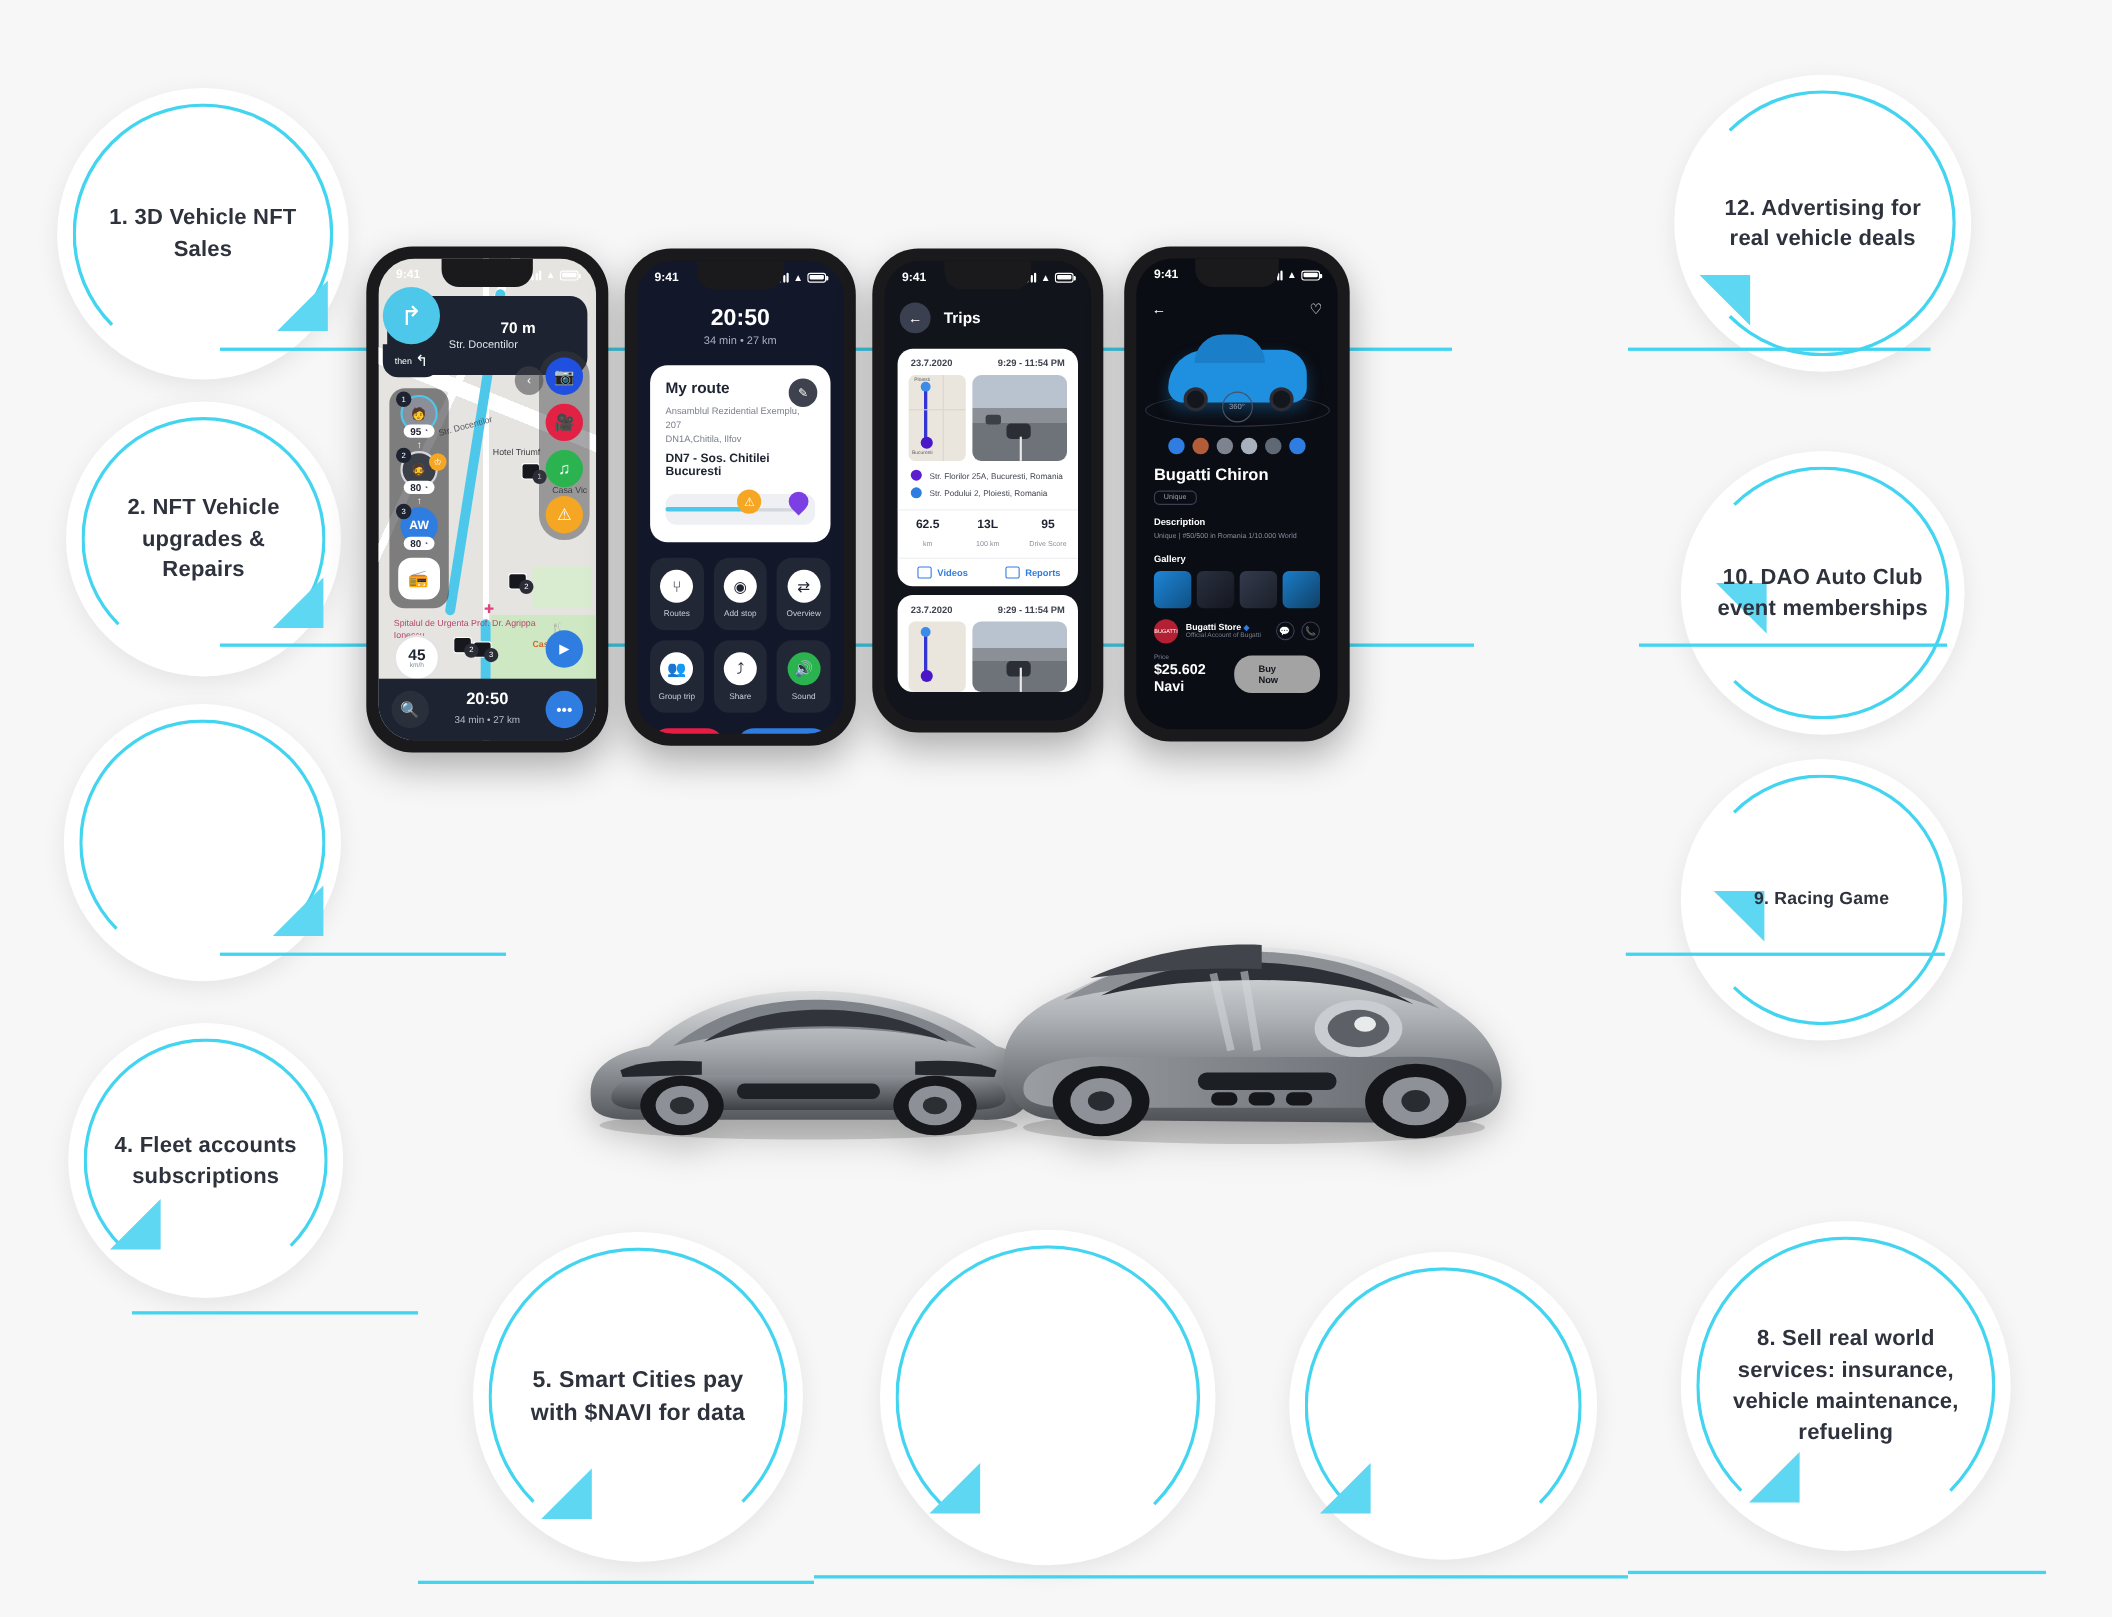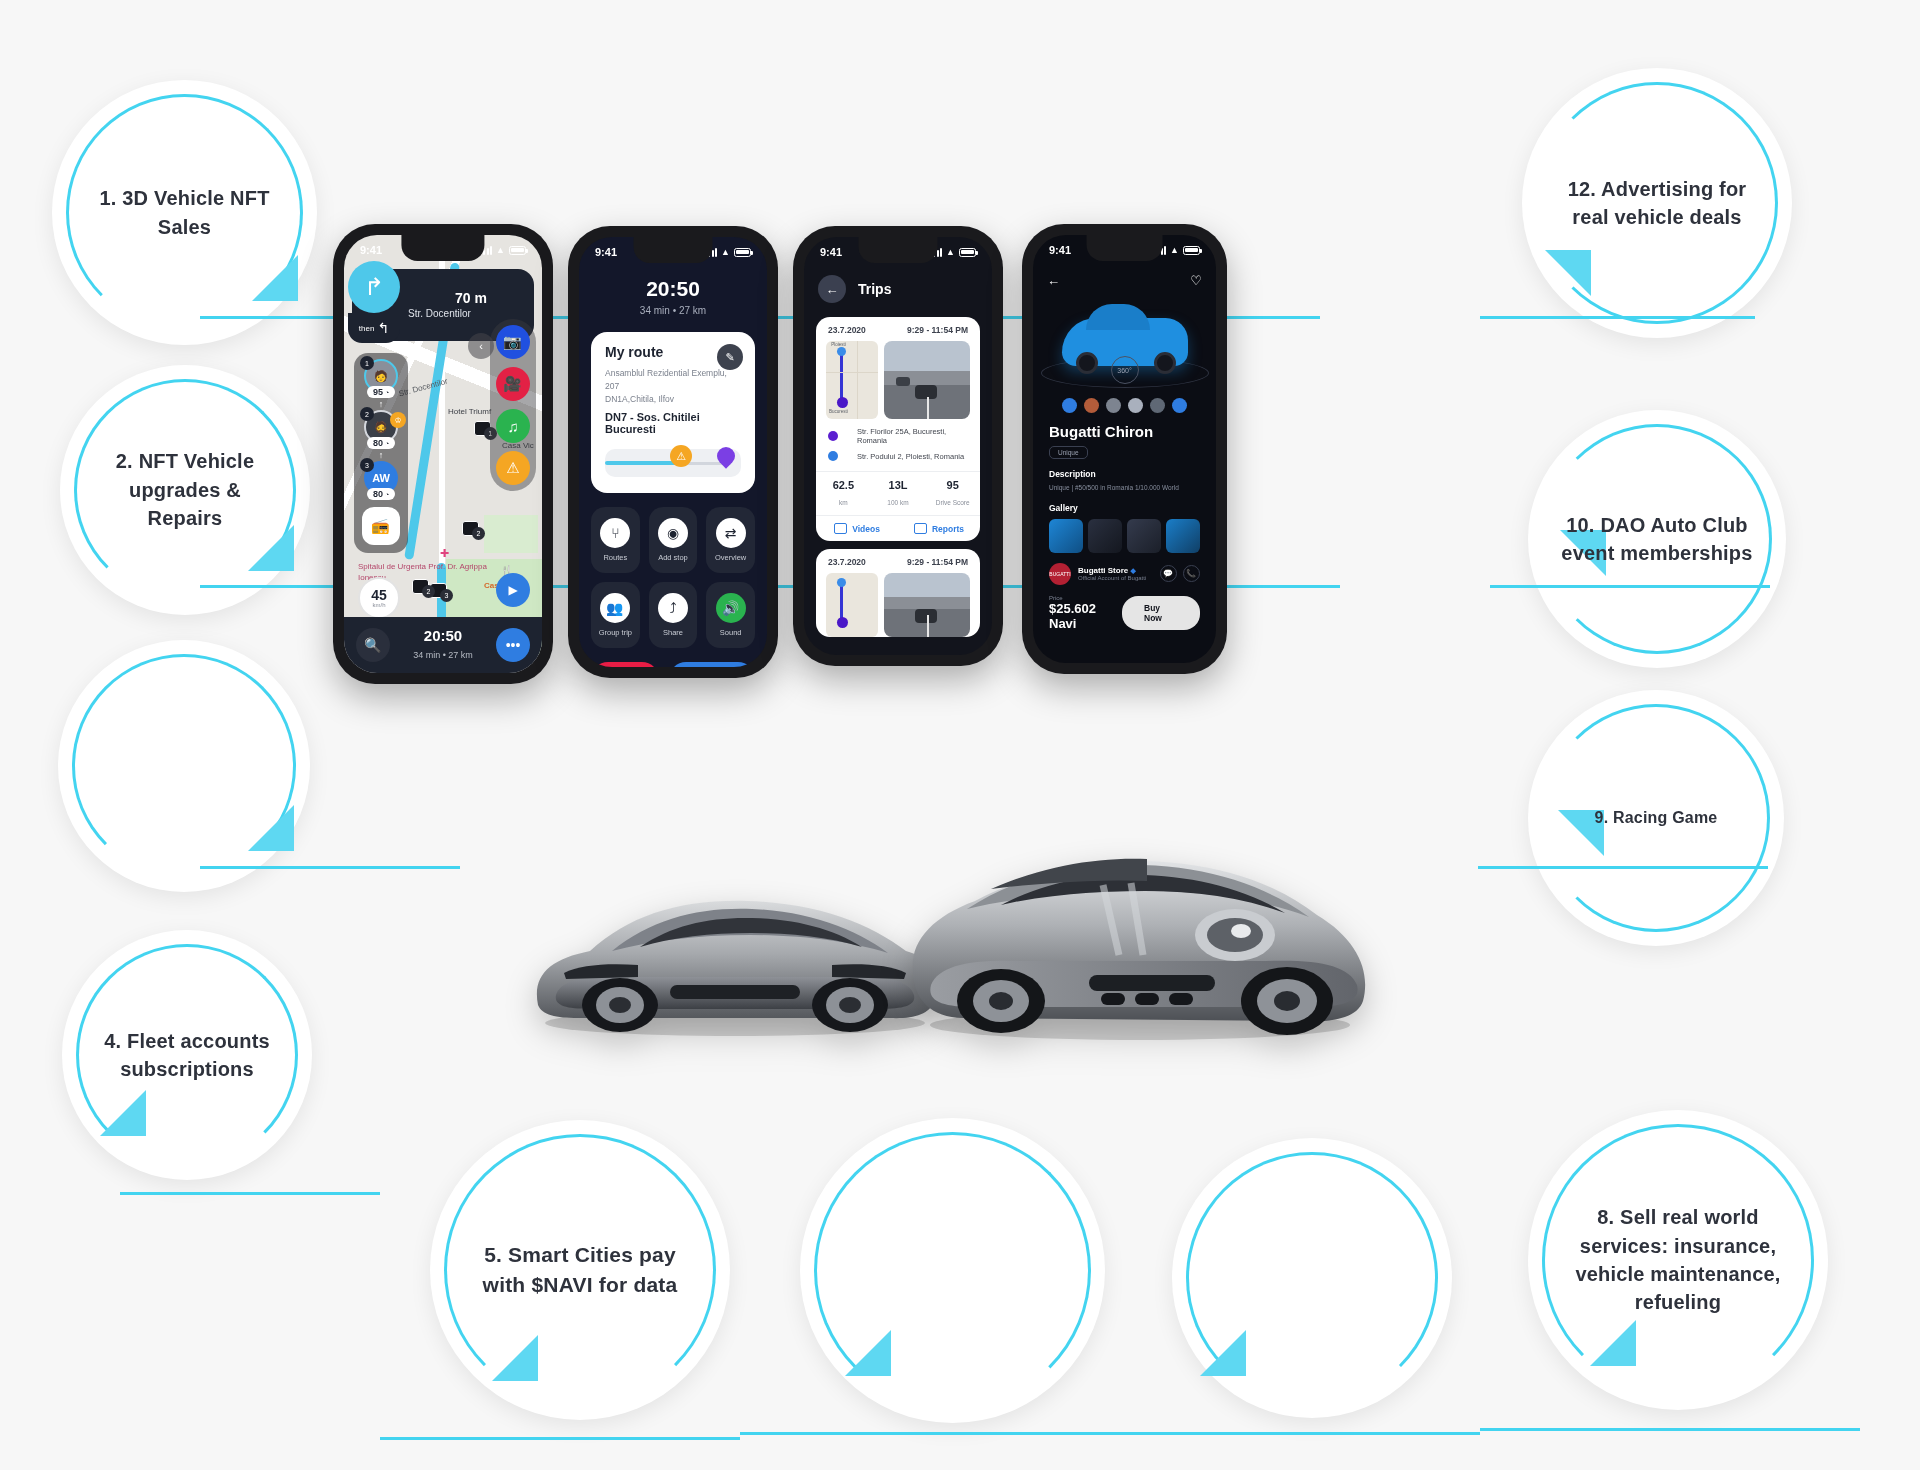--- a/index.html
+++ b/index.html
@@ -238,21 +238,21 @@
   .tripmap .road{position:absolute;left:26%;top:12%;width:3px;height:66%;background:#3535d4;border-radius:2px;}
   .tripmap .d1{position:absolute;left:22%;top:8%;width:9px;height:9px;border-radius:50%;background:#3a8ce8;}
   .tripmap .d2{position:absolute;left:22%;bottom:14%;width:11px;height:11px;border-radius:50%;background:#4a17c8;}
   .tripmap .ln{position:absolute;background:#dcd6c9;}
   .tripphoto{width:86px;border-radius:8px;margin-left:6px;
     background:linear-gradient(180deg,#b9c3cf 0 38%,#8b8f96 38% 56%,#6e7279 56% 100%);position:relative;overflow:hidden;}
   .tripphoto .carA{position:absolute;left:36%;top:56%;width:22px;height:14px;background:#2b2e34;border-radius:4px;}
   .tripphoto .carB{position:absolute;left:14%;top:46%;width:14px;height:9px;background:#3b3f46;border-radius:3px;}
   .tripphoto .lane{position:absolute;left:50%;bottom:0;width:2px;height:22px;background:#e8e8e8;}
   .tripaddr{padding:8px 12px 4px;}
-  .arow{display:flex;align-items:center;gap:19px;margin-bottom:6px;}
+  .arow{display:flex;align-items:center;gap:7px;margin-bottom:6px;}
   .adot{width:10px;height:10px;border-radius:50%;background:#5b1fd0;flex:none;}
   .adot.b{background:#2f7de1;}
   .arow span{font-size:7.5px;color:#42464f;}
   .tripstats{display:flex;border-top:1px solid #eceef1;padding:7px 0 6px;}
   .st{flex:1;text-align:center;}
   .st b{display:block;font-size:11px;color:#1d2330;}
   .st span{font-size:6.5px;color:#8a8f9a;}
   .tripfoot{display:flex;border-top:1px solid #eceef1;padding:7px 0;}
   .tf{flex:1;display:flex;align-items:center;justify-content:center;gap:5px;color:#2f7de1;font-size:8.5px;font-weight:bold;}
   .tf .b{width:13px;height:11px;border:1.4px solid #2f7de1;border-radius:2px;}
@@ -282,21 +282,21 @@
   .gimg.d{background:linear-gradient(135deg,#1a7ec9,#103f66);}
   .store{display:flex;align-items:center;gap:7px;margin-top:10px;}
   .storelogo{width:22px;height:22px;border-radius:50%;background:#b32033;color:#fff;font-size:5px;display:flex;align-items:center;justify-content:center;}
   .store .nm{color:#fff;font-size:8px;font-weight:bold;}
   .store .ofc{color:#777e8d;font-size:6px;}
   .store .acts{margin-left:auto;display:flex;gap:6px;}
   .store .acts i{width:17px;height:17px;border-radius:50%;border:1px solid #3a4051;color:#c6ccd8;font-size:8px;font-style:normal;display:flex;align-items:center;justify-content:center;}
   .pricerow{display:flex;align-items:center;justify-content:space-between;padding:10px 16px 0;}
   .pricerow .pl{color:#7b8292;font-size:6px;}
   .pricerow .pv{color:#fff;font-size:13px;font-weight:bold;}
-  .buy{background:#e5e5e5;color:#12141c;border-radius:16px;padding:7px 22px;font-size:8.5px;font-weight:bold;}
+  .buy{background:#a3a3a3;color:#12141c;border-radius:16px;padding:7px 22px;font-size:8.5px;font-weight:bold;}
 
   
   .car {
     position:absolute;
   }
   .carsilh { filter: drop-shadow(0 12px 16px rgba(0,0,0,.22)); }
 </style>
 </head>
 <body>
 

